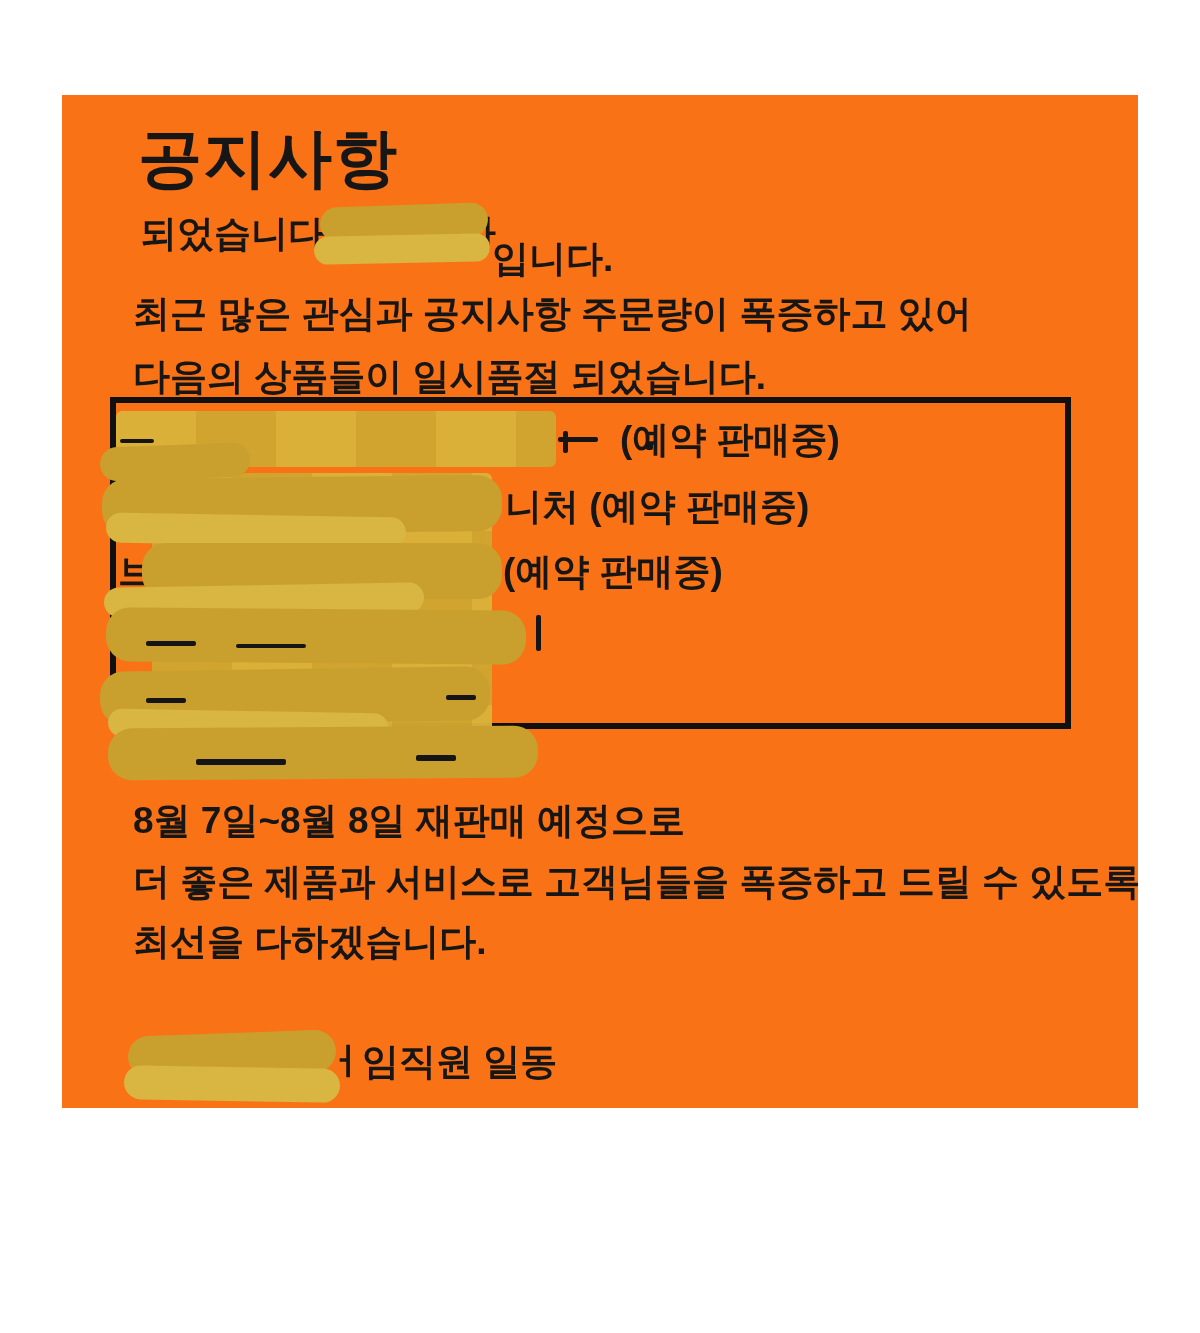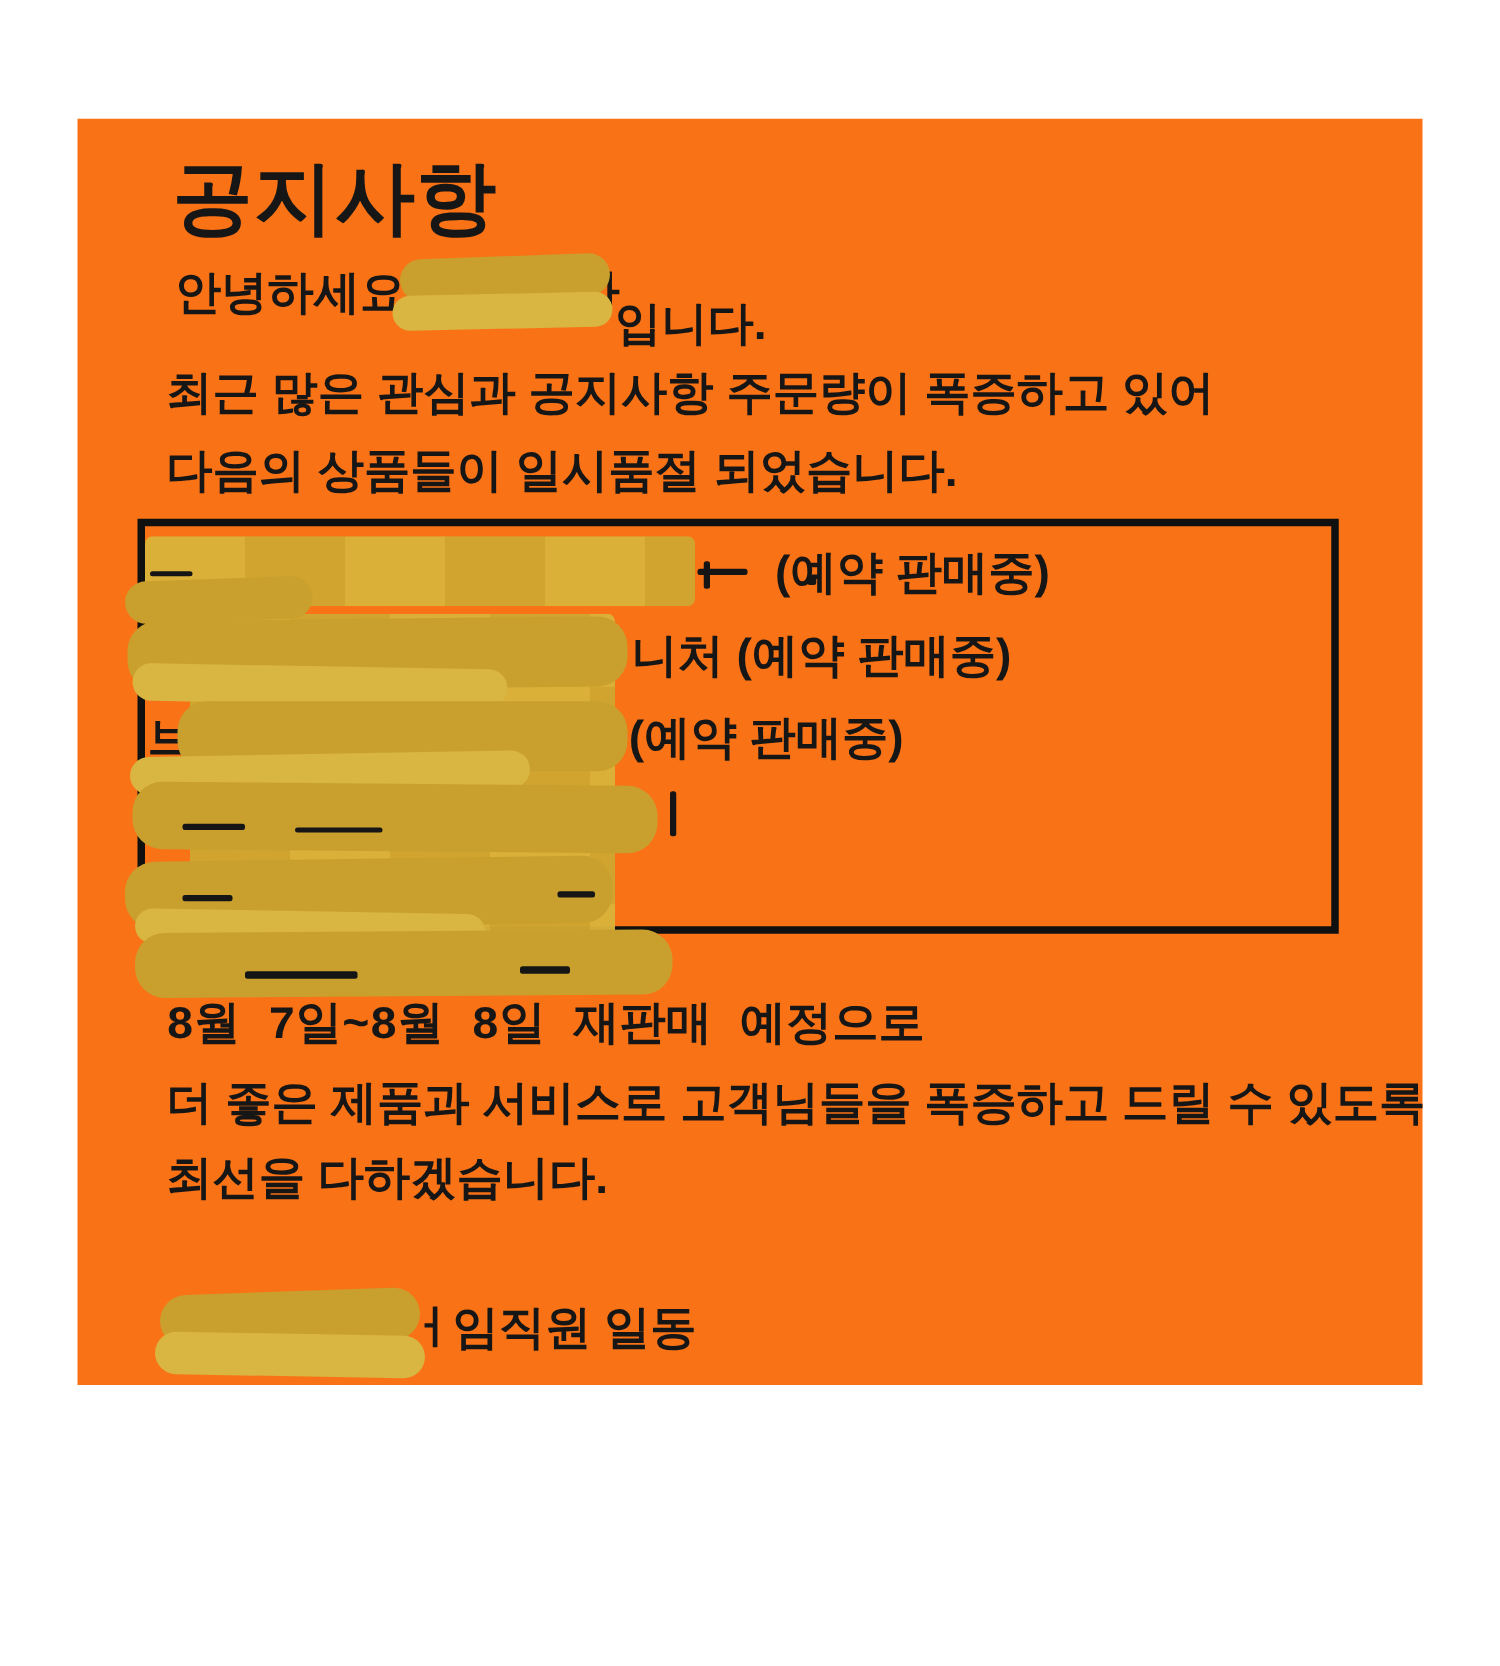--- a/index.html
+++ b/index.html
@@ -11,35 +11,35 @@
   .title{position:absolute;left:76px;top:20px;margin:0;font-size:64px;font-weight:900;letter-spacing:1px;color:#161616;}
   .line{position:absolute;font-size:37px;font-weight:700;line-height:1.15;white-space:nowrap;}
   .abs{position:absolute;top:0;}
   .frag{position:absolute;top:0;z-index:1;}
   .scrib{position:absolute;border-radius:24px;z-index:3;}
   .scrib.dark{background:#c9a02e;}
   .scrib.light{background:#d9b542;}
   .mosaic{position:absolute;z-index:2;opacity:.97;border-radius:6px;
     background:repeating-conic-gradient(#cfa62f 0 90deg,#dab23a 0 180deg);
     background-size:160px 116px;}
-  .pbox{position:absolute;left:48px;top:320px;width:961px;height:332px;
+  .pbox{position:absolute;left:48px;top:302px;width:961px;height:332px;
     border:6px solid #101010;box-sizing:border-box;background:transparent;}
   .brow{position:absolute;left:0;width:100%;height:44px;font-size:37px;font-weight:700;white-space:nowrap;z-index:1;}
   .brow span{position:absolute;top:0;}
   .peek{position:absolute;background:#151515;border-radius:2px;z-index:4;}
 </style>
 </head>
 <body>
 
 <div class="card">
 
   <h1 class="title">공지사항</h1>
 
   <div class="line" style="left:78px;top:118px;">
-    <span>안녕하세요</span>
+    <span>되었습니다</span>
     <span class="frag" style="left:330px;">ㅏ</span>
     <div class="scrib dark" style="left:180px;top:-8px;width:168px;height:34px;transform:rotate(-2deg);"></div>
     <div class="scrib light" style="left:174px;top:22px;width:176px;height:28px;transform:rotate(-1.2deg);"></div>
     <span class="abs" style="left:352px;z-index:5;margin-top:25px;">입니다.</span>
   </div>
 
   <div class="line" style="left:71px;top:198px;">최근 많은 관심과 공지사항 주문량이 폭증하고 있어</div>
   <div class="line" style="left:71px;top:261px;">다음의 상품들이 일시품절 되었습니다.</div>
 
   <div class="pbox">
@@ -77,21 +77,21 @@
     <div class="peek" style="left:447px;top:28px;width:5px;height:22px;"></div>
     <div class="peek" style="left:420px;top:212px;width:5px;height:36px;"></div>
     <div class="peek" style="left:30px;top:238px;width:50px;height:5px;"></div>
     <div class="peek" style="left:120px;top:241px;width:70px;height:4px;"></div>
     <div class="peek" style="left:30px;top:295px;width:40px;height:5px;"></div>
     <div class="peek" style="left:330px;top:292px;width:30px;height:5px;"></div>
     <div class="peek" style="left:80px;top:356px;width:90px;height:6px;"></div>
     <div class="peek" style="left:300px;top:352px;width:40px;height:6px;"></div>
   </div>
 
-  <div class="line" style="left:71px;top:705px;font-family:Liberation Mono, monospace;">8월 7일~8월 8일 재판매 예정으로</div>
+  <div class="line" style="left:71px;top:705px;">8월 7일~8월 8일 재판매 예정으로</div>
   <div class="line" style="left:71px;top:766px;">더 좋은 제품과 서비스로 고객님들을 폭증하고 드릴 수 있도록</div>
   <div class="line" style="left:71px;top:826px;">최선을 다하겠습니다.</div>
 
   <div class="line" style="left:78px;top:946px;">
     <span class="frag" style="left:188px;">ㅓ</span>
     <div class="scrib dark" style="left:-12px;top:-8px;width:208px;height:42px;transform:rotate(-2deg);border-radius:28px;"></div>
     <div class="scrib light" style="left:-16px;top:26px;width:216px;height:34px;transform:rotate(1deg);border-radius:24px;"></div>
     <span class="abs" style="left:222px;z-index:5;">임직원 일동</span>
   </div>
 

